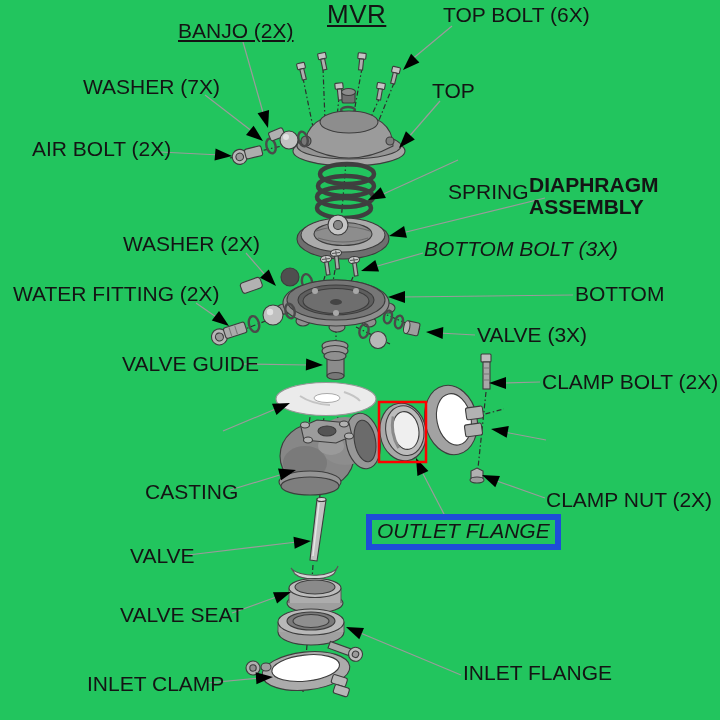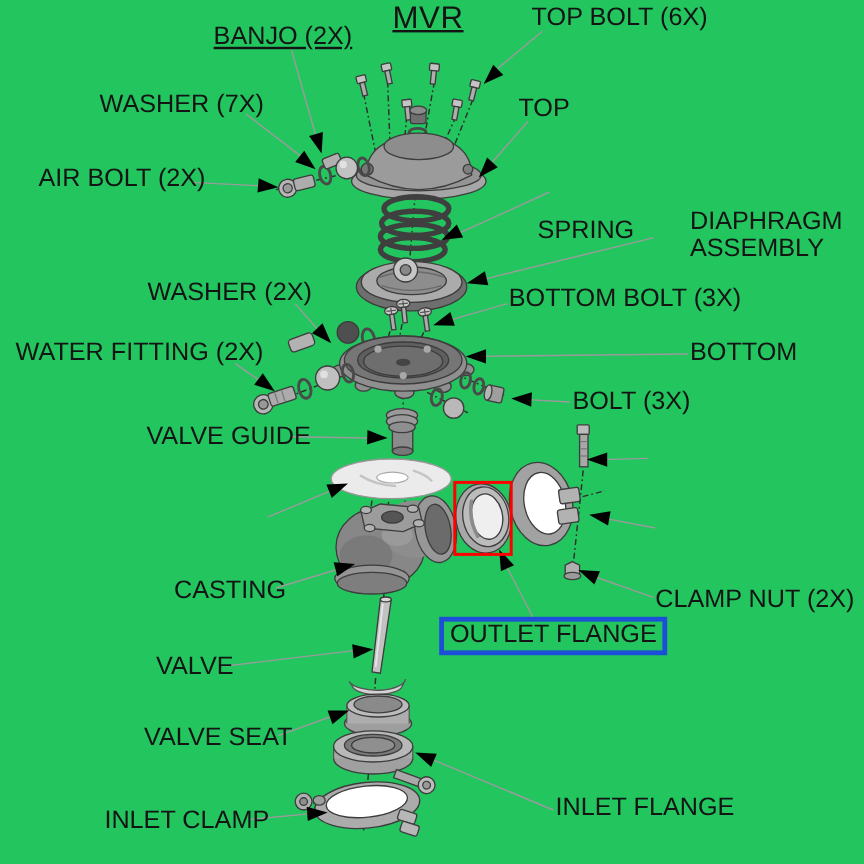--- a/index.html
+++ b/index.html
@@ -2,21 +2,21 @@
 <html><head>
 <meta charset="utf-8">
 <style>
   html,body{margin:0;padding:0;background:#ffffff;}
   .stage{position:relative;width:720px;height:720px;background:#22c55e;overflow:hidden;
          font-family:"Liberation Sans", sans-serif;}
   .art{position:absolute;left:0;top:0;}
   .lbl{position:absolute;font-size:21px;color:#141414;white-space:nowrap;line-height:22px;}
   .lbl.two{white-space:normal;width:126px;}
   .title{font-size:26px;text-decoration:underline;letter-spacing:.5px;}
-  .redbox{border:4px solid #1d4ed8;padding:0 5px 2px 5px;}
+  .redbox{border:6px solid #1d4ed8;padding:0 5px 2px 5px;font-style:italic;}
   .ln{stroke:#9b9b9b;stroke-width:1.2;fill:none;}
   .dd{stroke:#2e2e2e;stroke-width:1.2;fill:none;stroke-dasharray:5 2.5 1.5 2.5;}
   .arr{fill:#000000;stroke:none;}
   .o{stroke:#3d3d3d;stroke-width:1.1;}
   .ring{fill:none;stroke:#4a4a4a;stroke-width:2.4;}
 </style>
 </head>
 <body>
 
 <div class="stage">
@@ -358,27 +358,28 @@
   <rect x="379" y="402" width="47" height="60" fill="none" stroke="#ff0000" stroke-width="2.5"></rect>
 </svg>
 
   <div class="lbl title" style="left:327px;top:3px;">MVR</div>
   <div class="lbl" style="left:178px;top:20px;text-decoration:underline;">BANJO (2X)</div>
   <div class="lbl" style="left:83px;top:76px;">WASHER (7X)</div>
   <div class="lbl" style="left:32px;top:138px;">AIR BOLT (2X)</div>
   <div class="lbl" style="left:443px;top:4px;">TOP BOLT (6X)</div>
   <div class="lbl" style="left:432px;top:80px;">TOP</div>
   <div class="lbl" style="left:448px;top:141px;margin-top:40px;">SPRING</div>
-  <div class="lbl two" style="left:575px;top:174px;">DIAPHRAGM ASSEMBLY</div>
+  <div class="lbl two" style="left:529px;top:174px;font-weight:bold;">DIAPHRAGM ASSEMBLY</div>
   <div class="lbl" style="left:123px;top:233px;">WASHER (2X)</div>
-  <div class="lbl" style="left:424px;top:238px;">BOTTOM BOLT (3X)</div>
+  <div class="lbl" style="left:424px;top:238px;font-style:italic;">BOTTOM BOLT (3X)</div>
   <div class="lbl" style="left:13px;top:283px;">WATER FITTING (2X)</div>
   <div class="lbl" style="left:575px;top:283px;">BOTTOM</div>
-  <div class="lbl" style="left:477px;top:324px;">BOLT (3X)</div>
+  <div class="lbl" style="left:477px;top:324px;">VALVE (3X)</div>
   <div class="lbl" style="left:122px;top:353px;">VALVE GUIDE</div>
+  <div class="lbl" style="left:542px;top:371px;">CLAMP BOLT (2X)</div>
   <div class="lbl" style="left:145px;top:481px;">CASTING</div>
   <div class="lbl" style="left:546px;top:489px;">CLAMP NUT (2X)</div>
   <div class="lbl redbox" style="left:366px;top:514px;">OUTLET FLANGE</div>
   <div class="lbl" style="left:130px;top:545px;">VALVE</div>
   <div class="lbl" style="left:120px;top:604px;">VALVE SEAT</div>
   <div class="lbl" style="left:463px;top:662px;">INLET FLANGE</div>
   <div class="lbl" style="left:87px;top:673px;">INLET CLAMP</div>
 </div>
 
 </body></html>

